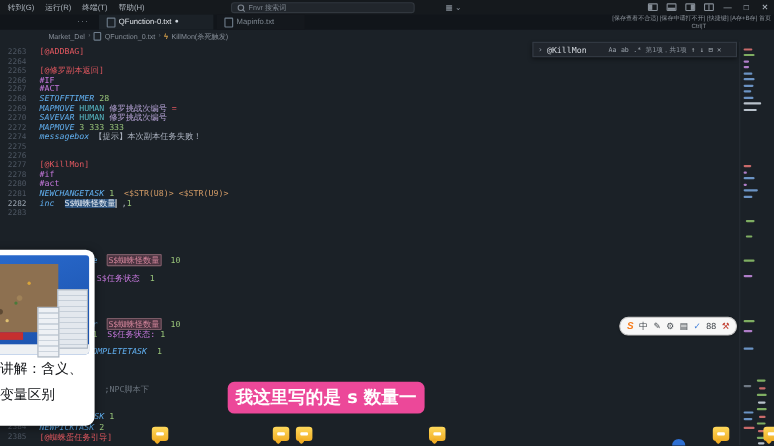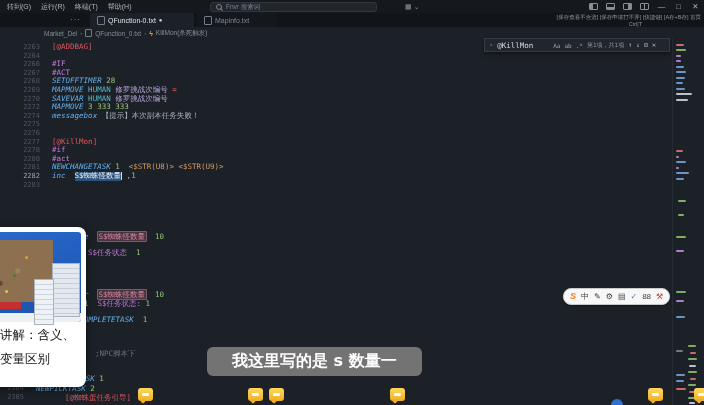--- a/index.html
+++ b/index.html
@@ -58,21 +58,21 @@
        box-sizing:border-box;}
   .find-toggle{color:#8a929c;font-size:7px;}
   .find-query{color:#d6dbe1;width:52px;overflow:hidden;white-space:nowrap;}
   .find-opt{font-size:6px;color:#9aa2ab;}
   .find-results{font-size:6px;color:#8a929c;white-space:nowrap;}
   .find-nav{font-size:6.5px;color:#aab2ba;}
 
   
   .codefont{font-family:"DejaVu Sans Mono","Liberation Mono",monospace;font-size:7.5px;}
   #code-flow{position:absolute;left:0;top:43px;width:672px;}
-  .cline{height:8.6px;line-height:8.6px;display:flex;white-space:pre;padding-left:16px;}
+  .cline{height:8.6px;line-height:8.6px;display:flex;white-space:pre;}
   .ln{width:24px;flex:none;text-align:right;margin-right:12px;color:#4d5662;font-size:7px;}
   .cline.current .ln{color:#9aa5b1;}
   .frag{position:absolute;white-space:pre;line-height:9px;}
   .bline{position:absolute;left:0;display:flex;white-space:pre;}
   .t-lbl{color:#e0575f;}
   .t-dir{color:#c678dd;}
   .t-cmd{color:#61afef;font-style:italic;}
   .t-grn{color:#98c379;}
   .t-org{color:#d19a66;}
   .t-cyn{color:#56b6c2;}
@@ -104,22 +104,22 @@
   .red-banner{position:absolute;left:2px;bottom:13px;width:56px;height:7px;background:#c52f2f;}
   .white-bar{position:absolute;left:0;bottom:0;width:100%;height:9px;background:#edf0f3;}
   .panel1{position:absolute;left:94px;top:36px;width:26px;height:52px;background:#e3e8ee;
        border:1px solid #aab4bf;background-image:repeating-linear-gradient(#e3e8ee 0 4px,#c6cfd9 4px 5px);}
   .panel2{position:absolute;left:76px;top:52px;width:18px;height:44px;background:#eef1f5;
        border:1px solid #aab4bf;background-image:repeating-linear-gradient(#eef1f5 0 4px,#ccd4dd 4px 5px);}
   .caption{position:absolute;left:42px;color:#101215;font-size:12.5px;font-weight:500;
        font-family:"DejaVu Sans",sans-serif;white-space:nowrap;}
 
   
-  .subtitle{position:absolute;left:207px;top:347px;height:29px;background:#737373;border-radius:6px;
-       display:flex;align-items:center;padding:0 25px;color:#fff;font-size:16px;font-weight:bold;
+  .subtitle{position:absolute;left:207px;top:347px;height:29px;background:#ec4899;border-radius:6px;
+       display:flex;align-items:center;padding:0 7px;color:#fff;font-size:16px;font-weight:bold;
        font-family:"DejaVu Sans",sans-serif;z-index:25;white-space:nowrap;}
 
   
   .ime{position:absolute;left:563px;top:288px;height:15px;background:#f7f7f7;border:1px solid #c9c9c9;
        border-radius:8px;display:flex;align-items:center;gap:5px;padding:0 6px;z-index:25;
        box-shadow:0 1px 2px rgba(0,0,0,.35);}
   .ime-item{font-size:8px;color:#3c4248;line-height:13px;}
   .ime-item.logo{color:#f77c1b;font-weight:bold;font-style:italic;font-size:9px;}
   .ime-item.check{color:#3b7bd8;}
   .ime-item.tool{color:#c0392b;}
@@ -204,20 +204,21 @@
   <span class="find-results">第1项，共1项</span>
   <span class="find-nav">↑</span>
   <span class="find-nav">↓</span>
   <span class="find-nav">⊟</span>
   <span class="find-nav">✕</span>
 </div>
 
 <div id="code-flow" class="codefont">
     <div class="cline"><span class="ln">2263</span><span class="t-lbl">[@ADDBAG]</span></div>
     <div class="cline"><span class="ln">2264</span></div>
+    <div class="cline"><span class="ln">2265</span><span class="t-lbl">[@修罗副本返回]</span></div>
     <div class="cline"><span class="ln">2266</span><span class="t-dir">#IF</span></div>
     <div class="cline"><span class="ln">2267</span><span class="t-dir">#ACT</span></div>
     <div class="cline"><span class="ln">2268</span><span class="t-cmd">SETOFFTIMER</span><span class="t-grn"> 28</span></div>
     <div class="cline"><span class="ln">2269</span><span class="t-cmd">MAPMOVE</span><span class="t-cyn"> HUMAN</span><span class="t-chn"> 修罗挑战次编号</span><span class="t-err"> =</span></div>
     <div class="cline"><span class="ln">2270</span><span class="t-cmd">SAVEVAR</span><span class="t-cyn"> HUMAN</span><span class="t-chn"> 修罗挑战次编号</span></div>
     <div class="cline"><span class="ln">2272</span><span class="t-cmd">MAPMOVE</span><span class="t-grn"> 3 333 333</span></div>
     <div class="cline"><span class="ln">2274</span><span class="t-cmd">messagebox</span><span class="t-txt"> 【提示】本次副本任务失败！</span></div>
     <div class="cline"><span class="ln">2275</span></div>
     <div class="cline"><span class="ln">2276</span></div>
     <div class="cline"><span class="ln">2277</span><span class="t-lbl">[@KillMon]</span></div>
@@ -231,21 +232,21 @@
     <div class="frag codefont" style="left: 84px; top: 232px;"><span class="t-cmd">e  </span><span class="t-match">S$蜘蛛怪数量</span><span class="t-grn">  10</span></div>
     <div class="frag codefont" style="left: 88px; top: 248px;"><span class="t-prp">S$任务状态</span><span class="t-grn">  1</span></div>
     <div class="frag codefont" style="left: 84px; top: 290px;"><span class="t-cmd">r  </span><span class="t-match">S$蜘蛛怪数量</span><span class="t-grn">  10</span></div>
     <div class="frag codefont" style="left: 84px; top: 299px;"><span class="t-grn">1  </span><span class="t-prp">S$任务状态:</span><span class="t-grn"> 1</span></div>
     <div class="frag codefont" style="left: 84px; top: 315px;"><span class="t-cmd">OMPLETETASK</span><span class="t-grn">  1</span></div>
     <div class="frag codefont" style="left: 95px; top: 349px;"><span class="t-cmt">;NPC脚本下</span></div>
   </div>
 <div id="code-bottom">
     <div class="bline codefont" style="top: 374px;"><span class="ln">2383</span><span class="t-cmd">NEWDELETETASK</span><span class="t-grn"> 1</span></div>
     <div class="bline codefont" style="top: 384px;"><span class="ln">2384</span><span class="t-cmd">NEWPICKTASK</span><span class="t-grn"> 2</span></div>
-    <div class="bline codefont" style="top: 393px; gap: 29px;"><span class="ln">2385</span><span class="t-lbl">[@蜘蛛蛋任务引导]</span></div>
+    <div class="bline codefont" style="top: 393px;"><span class="ln">2385</span><span class="t-lbl">[@蜘蛛蛋任务引导]</span></div>
   </div>
 
 <div class="mm-divider"></div>
 <div class="minimap" id="minimap">
     <div class="mm-mark" style="top: 6px; left: 2px; width: 8px; background: rgb(201, 106, 106);"></div>
     <div class="mm-mark" style="top: 11px; left: 2px; width: 10px; background: rgb(127, 174, 98);"></div>
     <div class="mm-mark" style="top: 17px; left: 2px; width: 5px; background: rgb(176, 126, 201);"></div>
     <div class="mm-mark" style="top: 22px; left: 2px; width: 5px; background: rgb(176, 126, 201);"></div>
     <div class="mm-mark" style="top: 28px; left: 2px; width: 8px; background: rgb(107, 147, 196);"></div>
     <div class="mm-mark" style="top: 33px; left: 2px; width: 10px; background: rgb(107, 147, 196);"></div>

